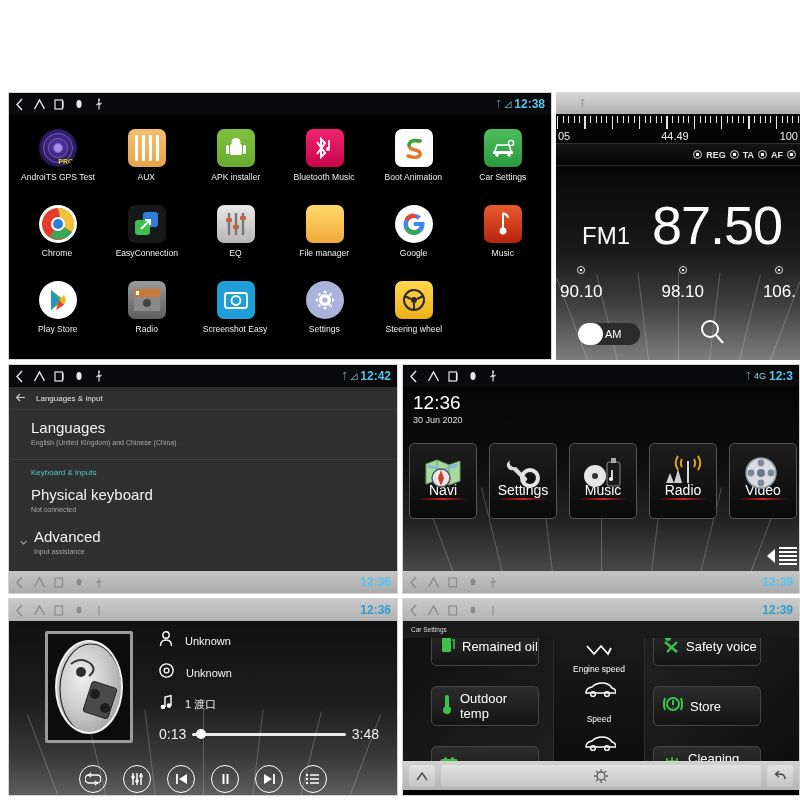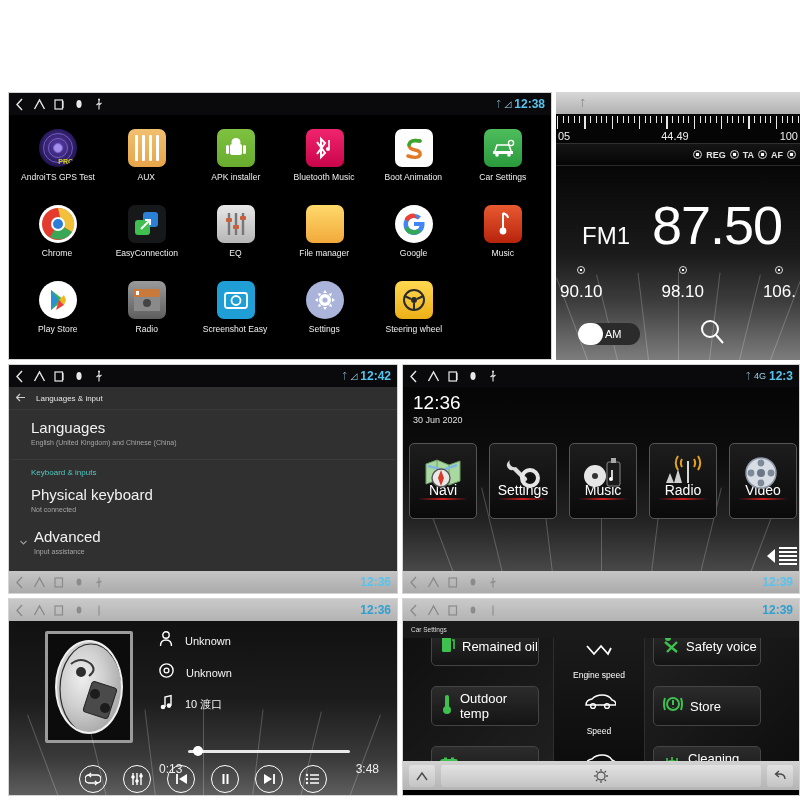--- a/index.html
+++ b/index.html
@@ -158,21 +158,21 @@
   .albumart { width:88px; height:112px; margin-left:36px; flex:none;
     background:#0c0c0c; border:3px solid #9b9b9b; border-radius:2px;
     display:flex; align-items:center; justify-content:center; }
   .album-circ { width:68px; height:94px; border:2px solid #f0f0f0; border-radius:50%;
     background:radial-gradient(ellipse at 40% 40%, #efefef 0%, #cfcfcf 40%, #8f8f8f 100%);
     position:relative; overflow:hidden; }
   .mus-meta { margin-left:26px; flex:1; padding-right:18px; }
   .meta-row { display:flex; align-items:center; gap:12px; margin-bottom:12px; }
   .meta-row .mt { color:#f5f5f5; font-size:11px; }
   .prog-row { display:flex; align-items:center; gap:6px; margin-top:4px; }
-  .prog-t { color:#efefef; font-size:12px;margin-top:36px; }
+  .prog-t { color:#efefef; font-size:14px; }
   .prog-track { flex:1; height:3px; background:#e9e9e9; border-radius:2px;
     position:relative; }
   .prog-knob { position:absolute; left:6%; top:50%; width:10px; height:10px;
     border-radius:50%; background:#fff; transform:translate(-50%,-50%); }
   .mus-ctrls { position:absolute; bottom:4px; left:0; width:100%;
     display:flex; justify-content:center; gap:16px; }
   .cbtn { width:28px; height:28px; border-radius:50%; border:1.6px solid #fff;
     display:flex; align-items:center; justify-content:center; }
 
   
@@ -186,21 +186,21 @@
   .cs-col { position:absolute; top:0; width:108px; }
   .cs-col.left { left:28px; } .cs-col.right { left:250px; }
   .cs-btn { height:40px; margin-bottom:8px; border-radius:5px;
     background:linear-gradient(#2c2c2c,#141414); border:1px solid #444;
     display:flex; align-items:center; gap:6px; padding-left:8px; }
   .cs-btn .lb { color:#fff; font-size:13px; }
   .cs-center { position:absolute; left:150px; top:0; width:92px; height:100%;
     background:linear-gradient(#1a1a1a,#0a0a0a);
     border-left:1px solid #2e2e2e; border-right:1px solid #2e2e2e;
     display:flex; flex-direction:column; align-items:center; padding-top:4px; }
-  .cs-center .cl { color:#fff; font-size:8.5px; margin:8px 0;text-align:right; }
+  .cs-center .cl { color:#fff; font-size:8.5px; margin:2px 0;text-align:right; }
   .cs-foot { position:absolute; left:0; bottom:0; width:100%; height:29px;
     background:linear-gradient(#d2d2d2,#b4b4b4); display:flex; align-items:center;
     padding:0 6px; gap:6px; }
   .cs-foot .slot { flex:1; height:22px; background:linear-gradient(#e2e2e2,#c4c4c4);
     border-radius:3px; display:flex; align-items:center; justify-content:center; }
   .cs-foot .sq { width:26px; height:22px; background:linear-gradient(#e2e2e2,#c4c4c4);
     border-radius:3px; display:flex; align-items:center; justify-content:center; }
 </style>
 </head>
 <body>
@@ -883,21 +883,21 @@
           <span class="mt">Unknown</span>
         </div>
         <div class="meta-row">
           <span>
             <svg width="14" height="16" viewBox="0 0 14 16">
                 <path d="M6 13 V3 l6-1.4 v10" stroke="#fff" stroke-width="1.4" fill="none"></path>
                 <circle cx="4" cy="13" r="2.3" fill="#fff"></circle>
                 <circle cx="10" cy="11.6" r="2.3" fill="#fff"></circle>
               </svg>
           </span>
-          <span class="mt">10 渡口</span>
+          <span class="mt">1 渡口</span>
         </div>
         <div class="prog-row">
           <span class="prog-t">0:13</span>
           <span class="prog-track">
             <span class="prog-knob"></span>
           </span>
           <span class="prog-t">3:48</span>
         </div>
       </div>
 

